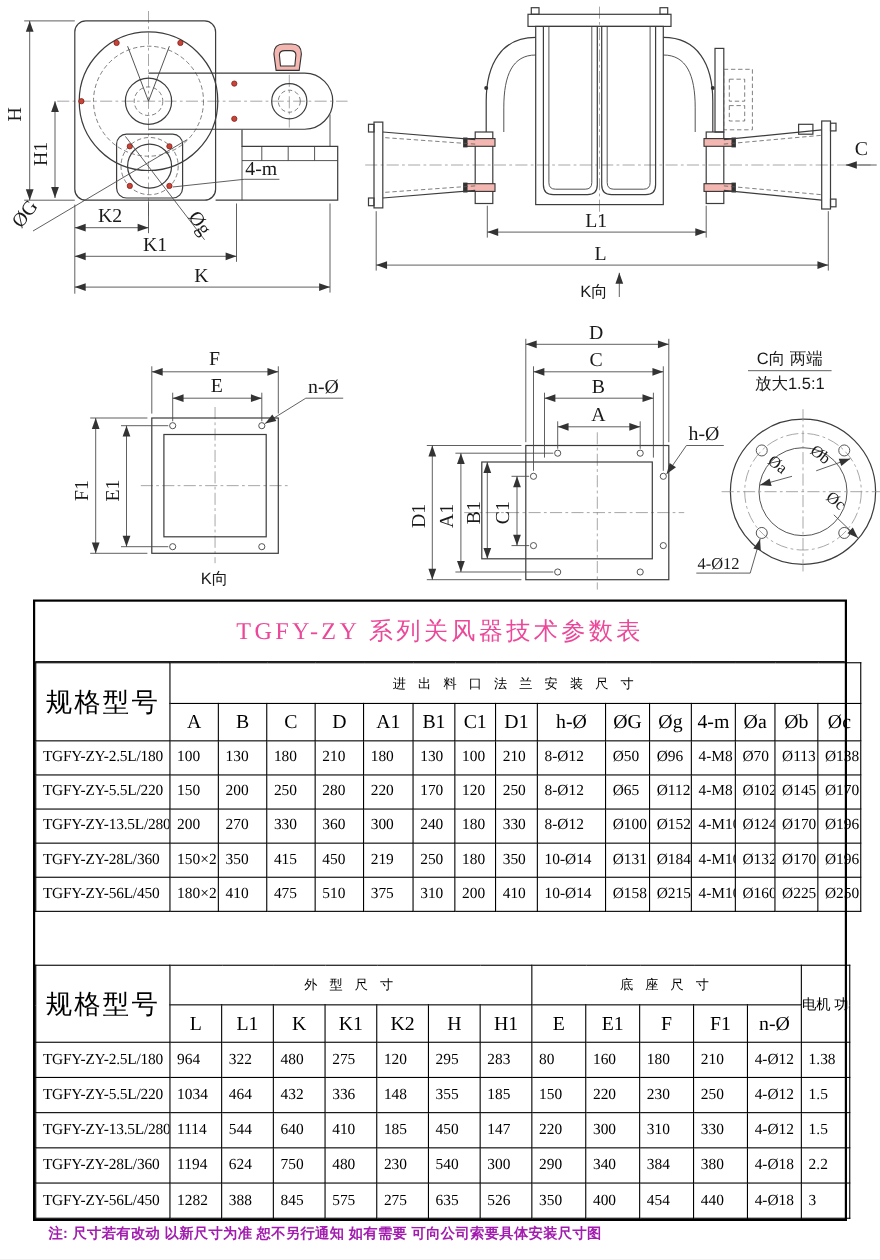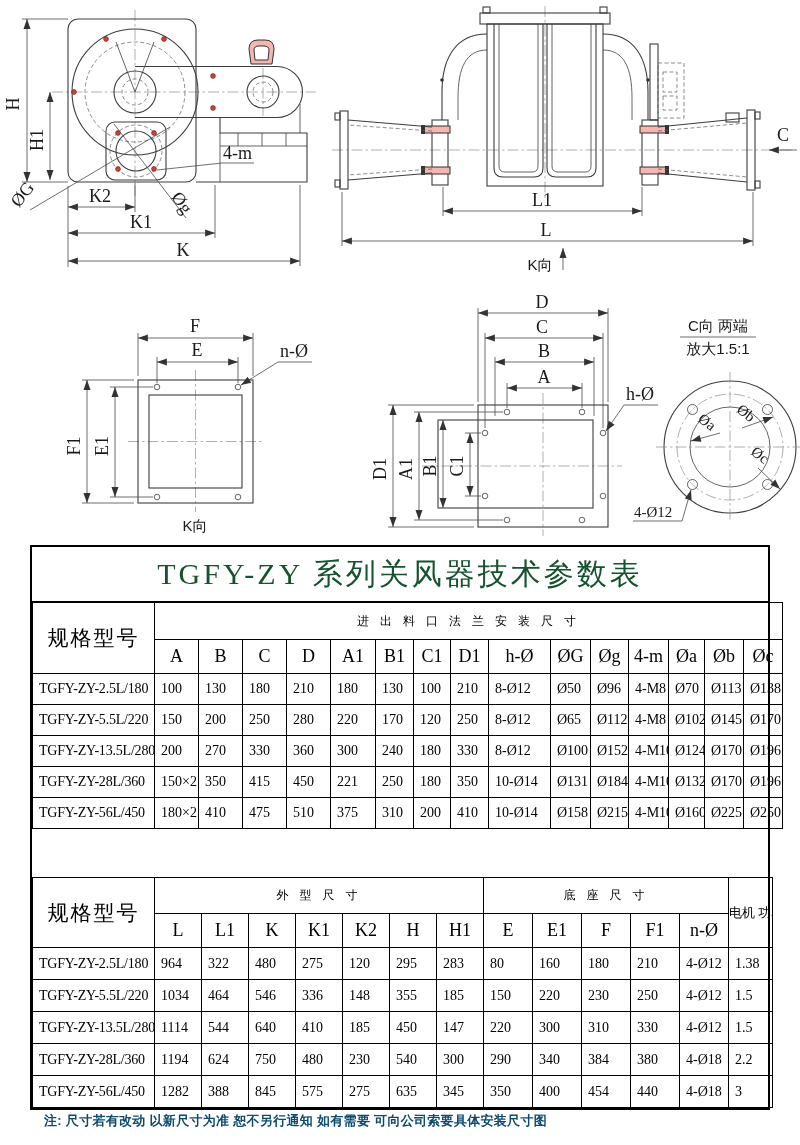--- a/index.html
+++ b/index.html
@@ -23,41 +23,41 @@
   text.sm { font-size:15px; }
   text.cjk { font-family:"Liberation Sans", sans-serif; font-size:15px; }
   
   .param-block {
     position:absolute; left:30px; top:545px; width:740px;
     border:2px solid #000; background:#fff; box-sizing:border-box;
   }
   .block-title {
     height:54px; border-bottom:1px solid #000;
     display:flex; align-items:center; justify-content:center;
-    font-size:30px; letter-spacing:3px; color:#14532d;
+    font-size:22px; letter-spacing:3px; color:#ec4899;
     font-family:"Liberation Serif", serif;
   }
   table.t { border-collapse:collapse; table-layout:fixed; width:100%; }
   table.t th, table.t td {
     border:1px solid #000; padding:0; text-align:center;
     font-weight:normal; overflow:hidden; white-space:nowrap;
     font-family:"Liberation Serif", serif; color:#000;
   }
-  th.corner { font-size:21px; font-family:"Liberation Sans",sans-serif; letter-spacing:2px; }
+  th.corner { font-size:24px; font-family:"Liberation Sans",sans-serif; letter-spacing:2px; }
   th.grp    { font-size:12px; font-family:"Liberation Sans",sans-serif; letter-spacing:4px; height:36px;margin-left:12px; }
   tr.colrow th { font-size:18px; height:33px; }
   #t1 tbody td { height:30px; font-size:14px; text-align:left; padding-left:6px; }
   #t2 tbody td { height:31px; font-size:14px; text-align:left; padding-left:6px; }
   td.model { font-size:13.5px; padding-left:3px; letter-spacing:-0.2px; }
   th.kwh { font-size:13px; font-family:"Liberation Sans",sans-serif; white-space:pre-line; line-height:1.2; }
   tr.grow th { height:35px; }
   .spacer { height:48px; }
   .note {
     position:absolute; left:44px; top:1112px;
-    font-size:13px; font-weight:bold; color:#0c4a6e; letter-spacing:0.3px;
+    font-size:13px; font-weight:bold; color:#a21caf; letter-spacing:0.3px;
   }
 </style>
 </head>
 <body>
 
 <div id="root">
 
   <svg width="0" height="0" style="position:absolute">
     <defs>
       <marker id="aE" viewBox="0 0 10 8" markerWidth="11" markerHeight="9" refX="9.5" refY="4" orient="auto" markerUnits="userSpaceOnUse">
@@ -434,21 +434,21 @@
             <td>Ø170</td>
             <td>Ø196</td>
           </tr>
 
           <tr>
             <td class="model">TGFY-ZY-28L/360</td>
             <td>150×2</td>
             <td>350</td>
             <td>415</td>
             <td>450</td>
-            <td>221</td>
+            <td>219</td>
             <td>250</td>
             <td>180</td>
             <td>350</td>
             <td>10-Ø14</td>
             <td>Ø131</td>
             <td>Ø184</td>
             <td>4-M10</td>
             <td>Ø132</td>
             <td>Ø170</td>
             <td>Ø196</td>
@@ -535,21 +535,21 @@
             <td>180</td>
             <td>210</td>
             <td>4-Ø12</td>
             <td>1.38</td>
           </tr>
 
           <tr>
             <td class="model">TGFY-ZY-5.5L/220</td>
             <td>1034</td>
             <td>464</td>
-            <td>546</td>
+            <td>432</td>
             <td>336</td>
             <td>148</td>
             <td>355</td>
             <td>185</td>
             <td>150</td>
             <td>220</td>
             <td>230</td>
             <td>250</td>
             <td>4-Ø12</td>
             <td>1.5</td>
@@ -590,21 +590,21 @@
           </tr>
 
           <tr>
             <td class="model">TGFY-ZY-56L/450</td>
             <td>1282</td>
             <td>388</td>
             <td>845</td>
             <td>575</td>
             <td>275</td>
             <td>635</td>
-            <td>345</td>
+            <td>526</td>
             <td>350</td>
             <td>400</td>
             <td>454</td>
             <td>440</td>
             <td>4-Ø18</td>
             <td>3</td>
           </tr>
 
       </tbody>
     </table>

